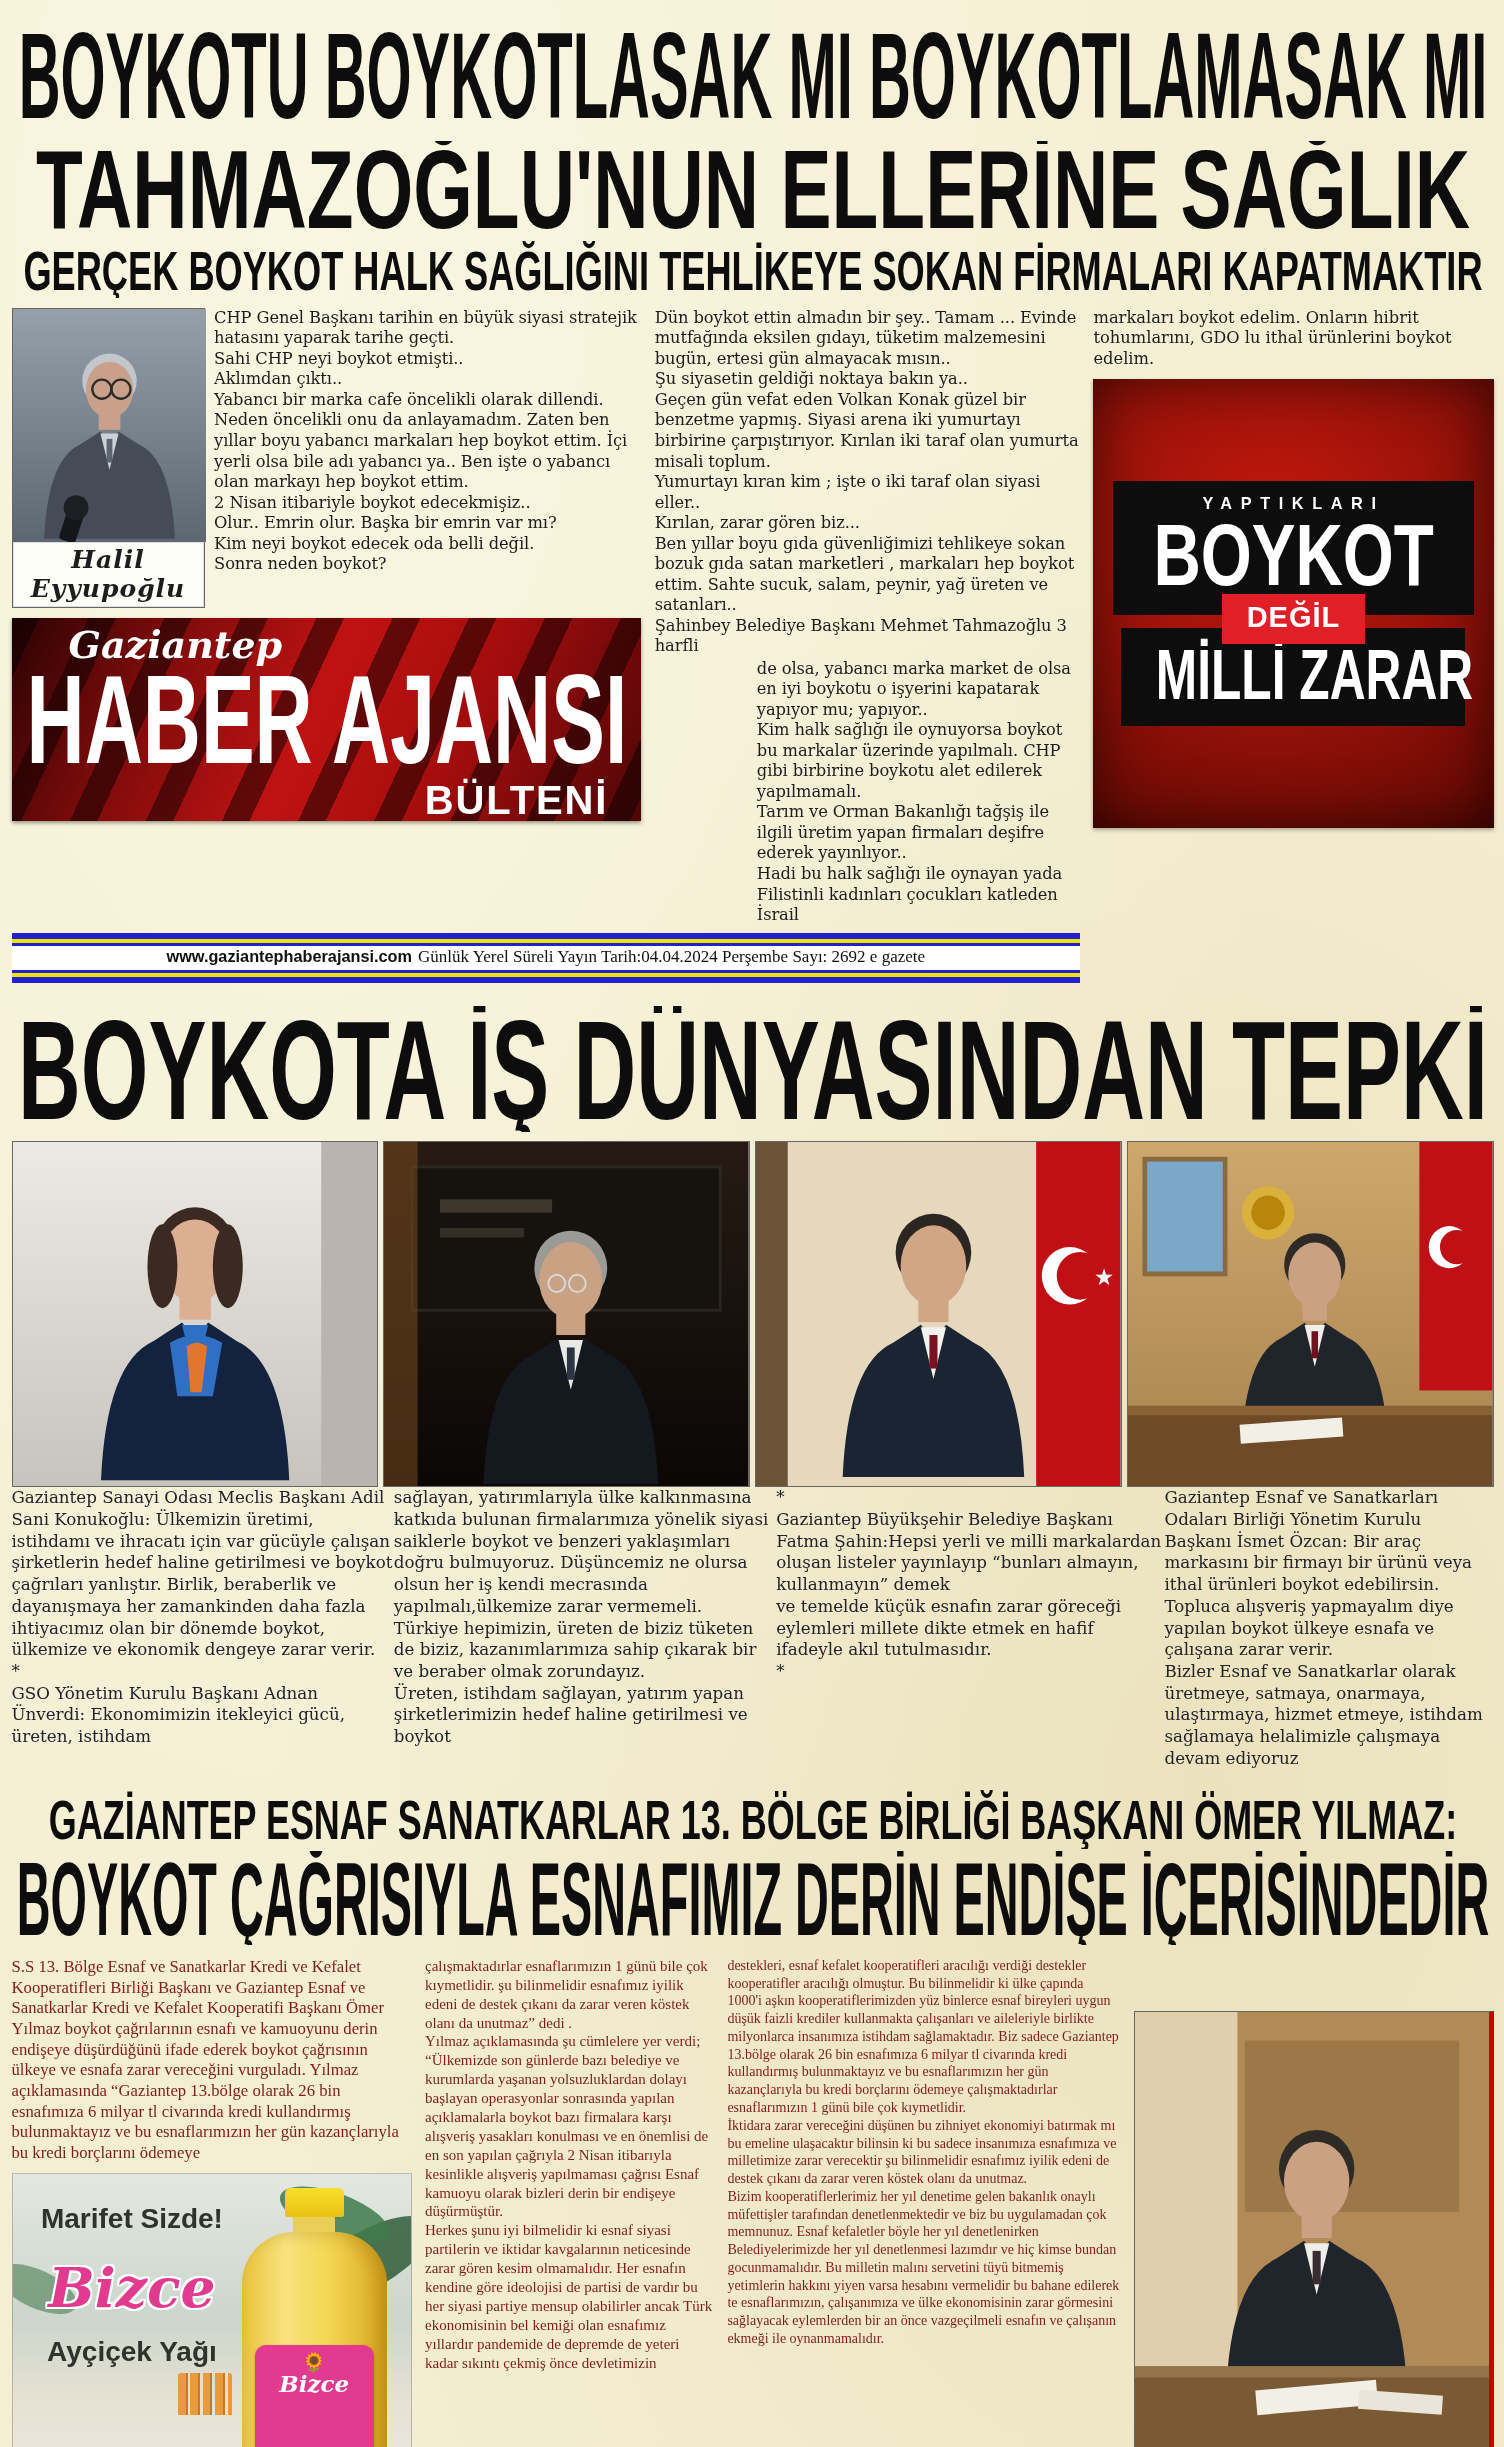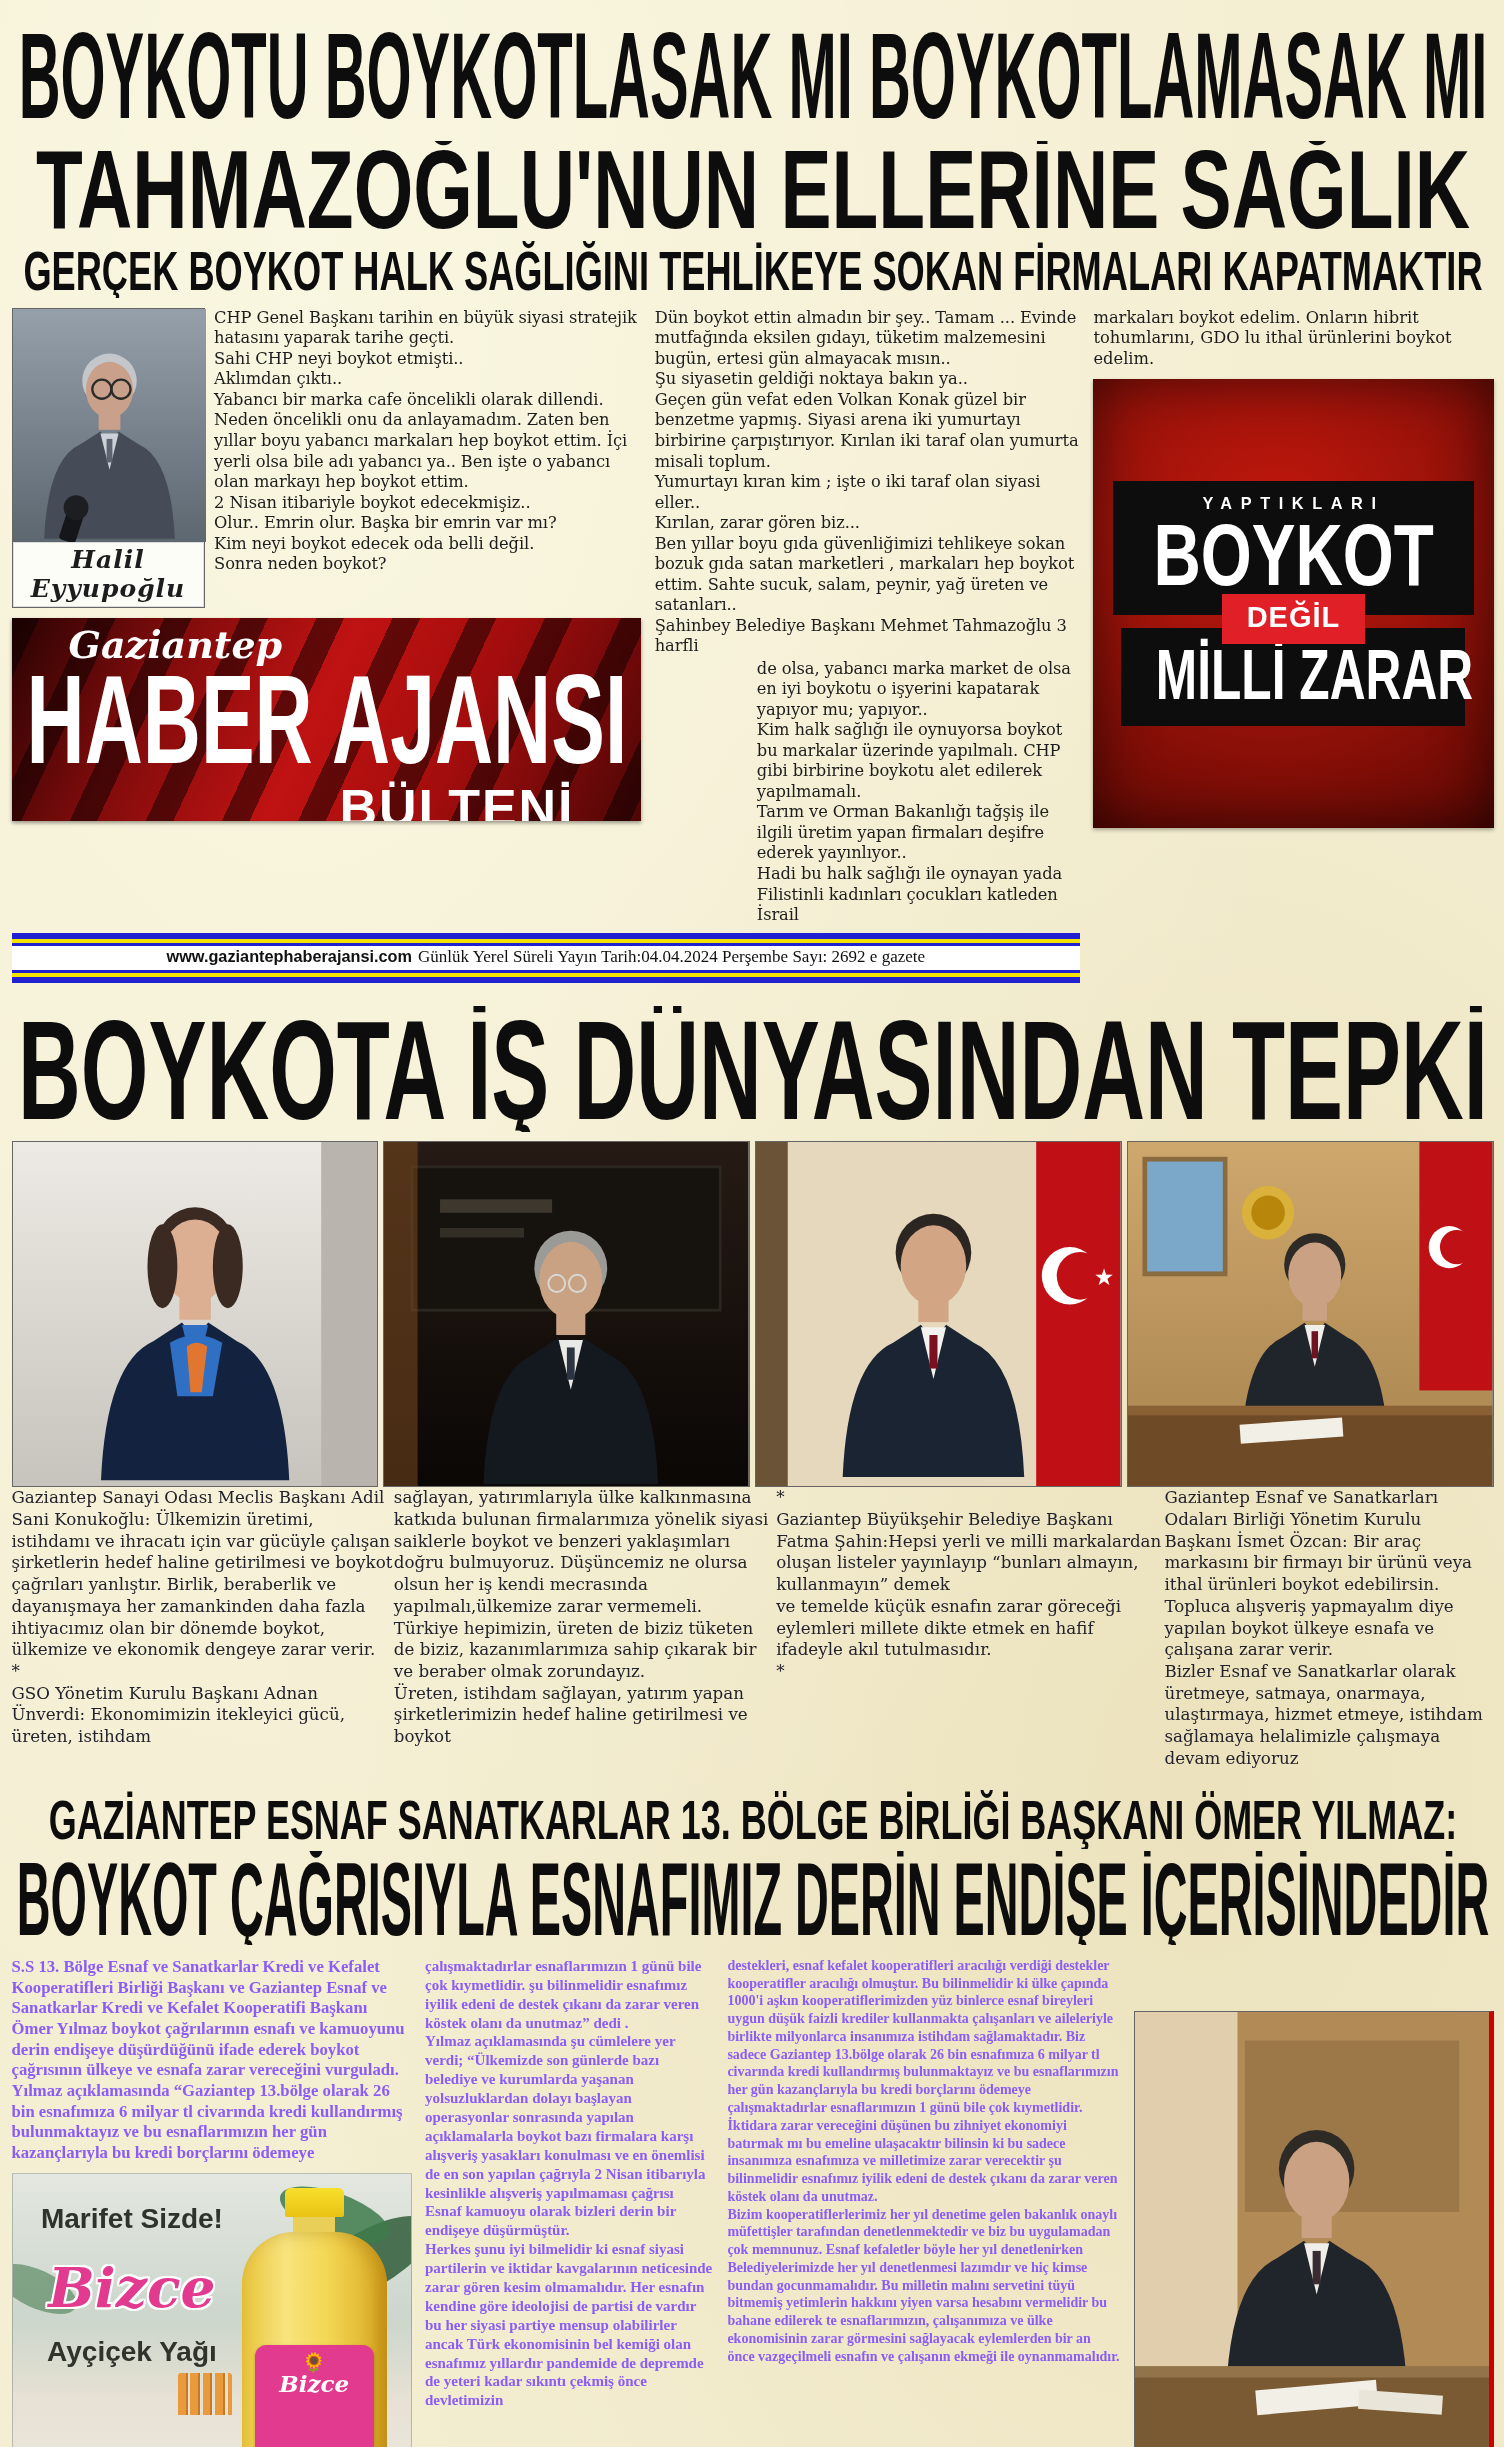--- a/index.html
+++ b/index.html
@@ -54,22 +54,22 @@
     content:""; position:absolute; inset:0;
     background:repeating-linear-gradient(115deg, rgba(10,0,0,.5) 0 25px, rgba(120,10,10,0) 25px 69px);
   }
   .logo-city {
     position:relative; color:#fff; font-style:italic; font-weight:bold;
     font-size:38px; padding:3.8px 0 0 57px; font-family:"DejaVu Serif", serif;
   }
   .logo-title-svg { position:relative; display:block; width:100%; height:111px; }
   .logo-title-svg text { fill:#fff; font-family:"Liberation Sans", sans-serif; font-weight:900; }
   .logo-sub {
-    position:relative; color:#fff; font-weight:bold; font-size:52px;
-    font-family:"Liberation Sans", sans-serif; text-align:right; padding-right:67px; letter-spacing:1.9px;
+    position:relative; color:#fff; font-weight:bold; font-size:40px;
+    font-family:"Liberation Sans", sans-serif; text-align:right; padding-right:33px; letter-spacing:1.9px;
   }
 
   
   .st { width:100%; }
   .sb { height:5.7px; background:#2121cf; }
   .sbt { height:2.9px; background:#2121cf; }
   .sy { height:3.8px; background:#f2e400; }
   .band-text {
     background:#fff; text-align:center; padding:1.9px 0 2.9px;
     font-family:"Liberation Serif", serif; font-size:17px; color:#111;
@@ -95,21 +95,21 @@
   .photo-row { display:grid; grid-template-columns:repeat(4,1fr); gap:5.7px; margin-top:9.6px; }
   .photo-row figure svg { display:block; width:100%; height:344px; }
   figure { border:1px solid rgba(0,0,0,.25); background:#888; }
 
   
   .mid-cols { display:grid; grid-template-columns:25.8% 25.8% 26.2% auto; column-gap:0; }
   .mid-cols .acol p { font-size:16.7px; line-height:1.3; color:#22222c; }
 
   
   .bottom-section { display:grid; grid-template-columns:27% 19.5% 26.5% auto; column-gap:13.4px; margin:11.5px 0 23px; }
-  .bottom-section p { font-family:"Liberation Serif", serif; color:#8b5cf6;font-weight:bold; }
+  .bottom-section p { font-family:"Liberation Serif", serif; color:#7f1d1d; }
   .bcol1 p { font-size:16.7px; line-height:1.24; }
   .bcol2 p { font-size:15px; line-height:1.26; }
   .bcol3 p { font-size:14px; line-height:1.27; }
   .bphoto { margin-top:54px; height:516px; border-right:5.7px solid #c00; }
   .bphoto svg { display:block; width:100%; height:100%; }
 
   
   .ad {
     margin-top:9.6px; height:365px; position:relative; overflow:hidden;
     border:1px solid rgba(0,0,0,.2);

